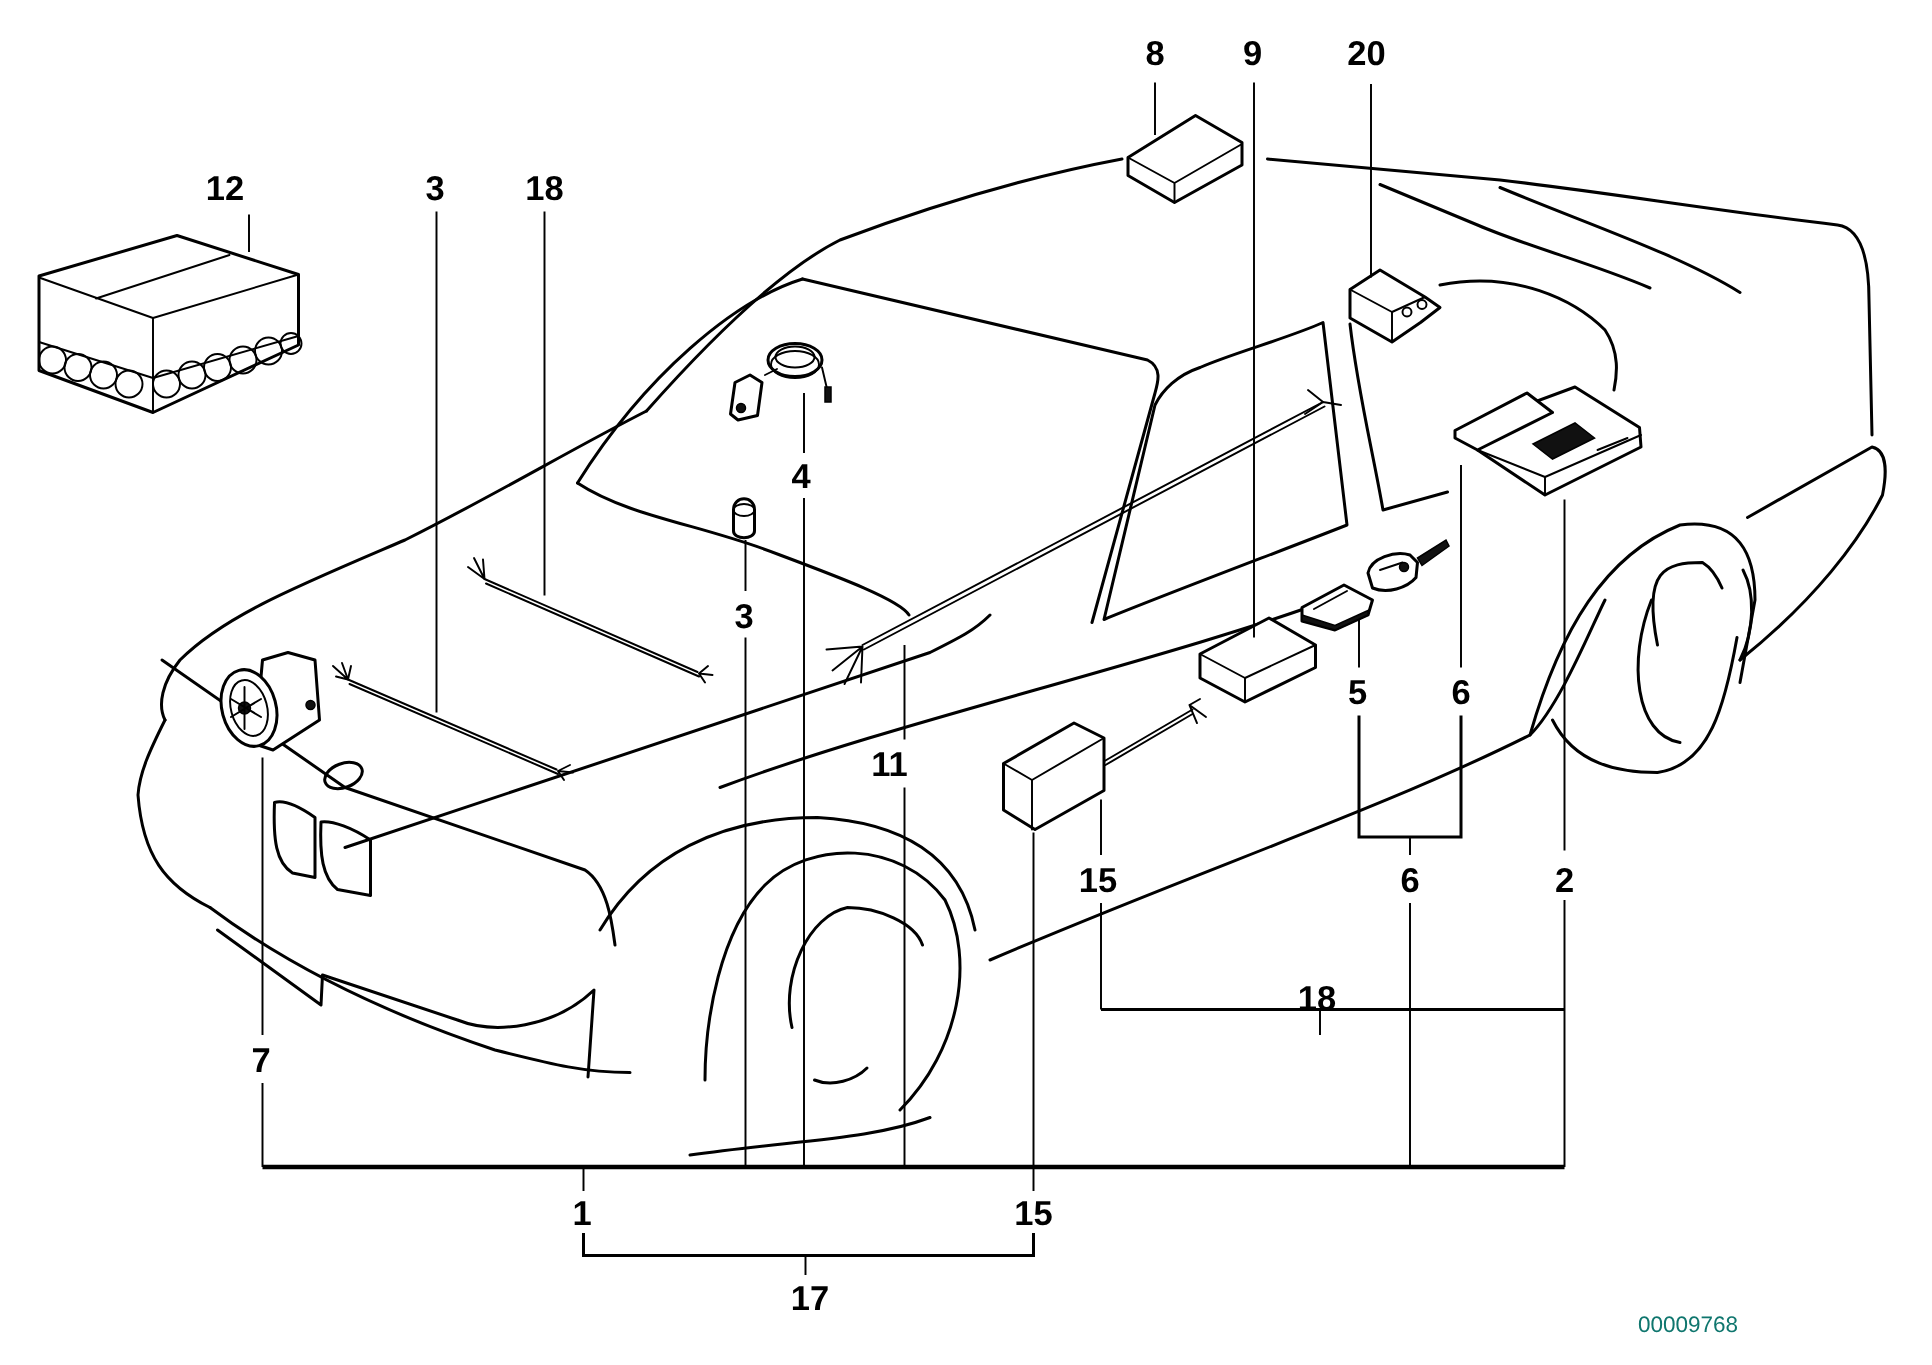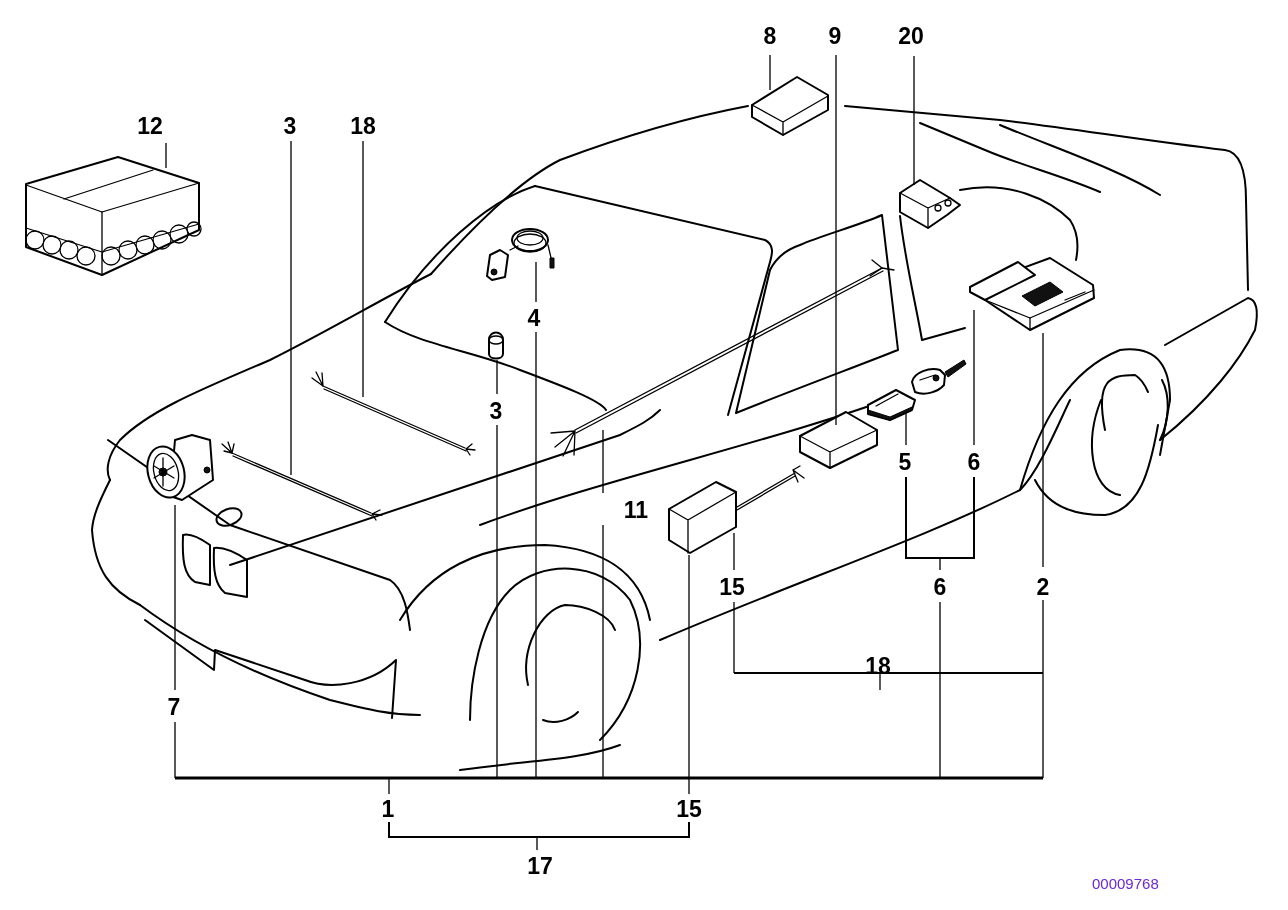--- a/index.html
+++ b/index.html
@@ -13,21 +13,21 @@
     .bar2 { fill: none; stroke: #000; stroke-width: 2; }
     .part { fill: #fff; stroke: #000; stroke-width: 2; stroke-linejoin: round; }
     .dark { fill: #111; stroke: #000; stroke-width: 1; }
     .callout {
       position: absolute; font-family: "Liberation Sans", sans-serif; font-weight: bold;
       font-size: 23px; color: #000; transform: translate(-50%, -50%); line-height: 1;
       white-space: nowrap; cursor: pointer;
     }
     .docnum {
       position: absolute; font-family: "Liberation Sans", sans-serif; font-size: 15px;
-      color: #6d28d9; left: 1092px; top: 876px; line-height: 1;
+      color: #0f766e; left: 1092px; top: 876px; line-height: 1;
     }
   </style>
 </head>
 <body>
 
 <div id="stage">
 <svg width="1288" height="910" viewBox="0 0 1288 910">
 
   <g>
 
@@ -210,21 +210,21 @@
 </svg>
 
 <span class="callout" style="left:150px;top:126px">12</span>
 <span class="callout" style="left:290px;top:126px">3</span>
 <span class="callout" style="left:363px;top:126px">18</span>
 <span class="callout" style="left:770px;top:36px">8</span>
 <span class="callout" style="left:835px;top:36px">9</span>
 <span class="callout" style="left:911px;top:36px">20</span>
 <span class="callout" style="left:534px;top:318px">4</span>
 <span class="callout" style="left:496px;top:411px">3</span>
-<span class="callout" style="left:636px;top:510px">11</span>
+<span class="callout" style="left:593px;top:510px">11</span>
 <span class="callout" style="left:905px;top:462px">5</span>
 <span class="callout" style="left:974px;top:462px">6</span>
 <span class="callout" style="left:940px;top:587px">6</span>
 <span class="callout" style="left:1043px;top:587px">2</span>
 <span class="callout" style="left:732px;top:587px">15</span>
 <span class="callout" style="left:878px;top:666px">18</span>
 <span class="callout" style="left:174px;top:707px">7</span>
 <span class="callout" style="left:388px;top:809px">1</span>
 <span class="callout" style="left:689px;top:809px">15</span>
 <span class="callout" style="left:540px;top:866px">17</span>

